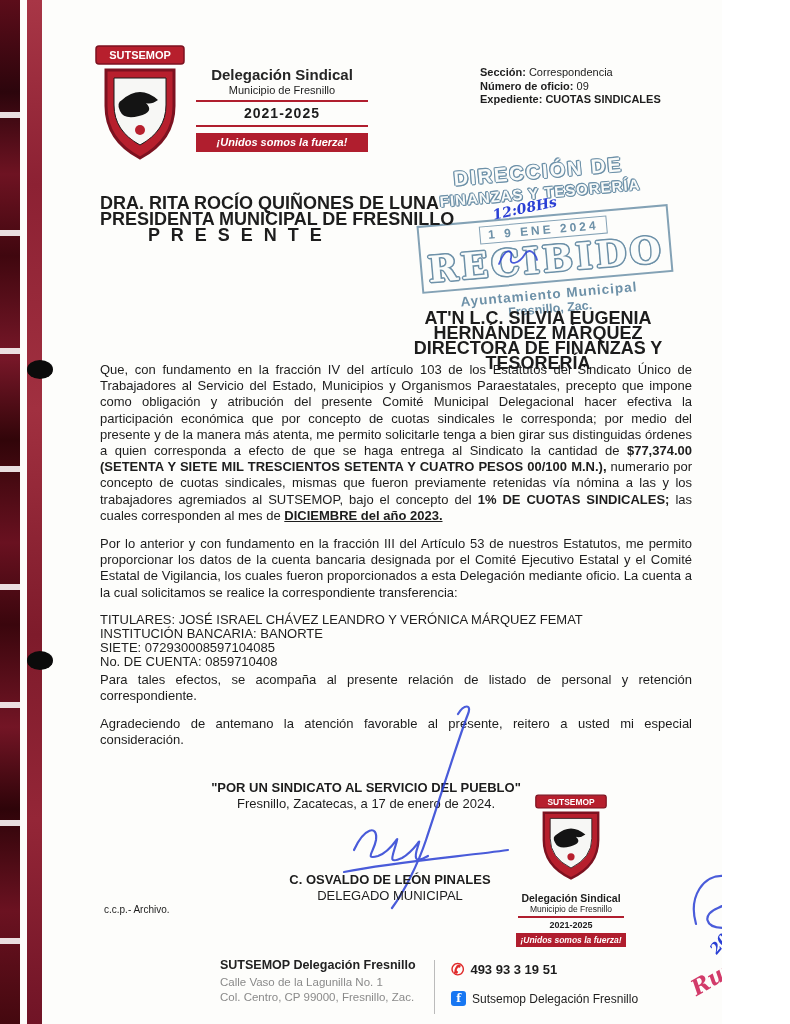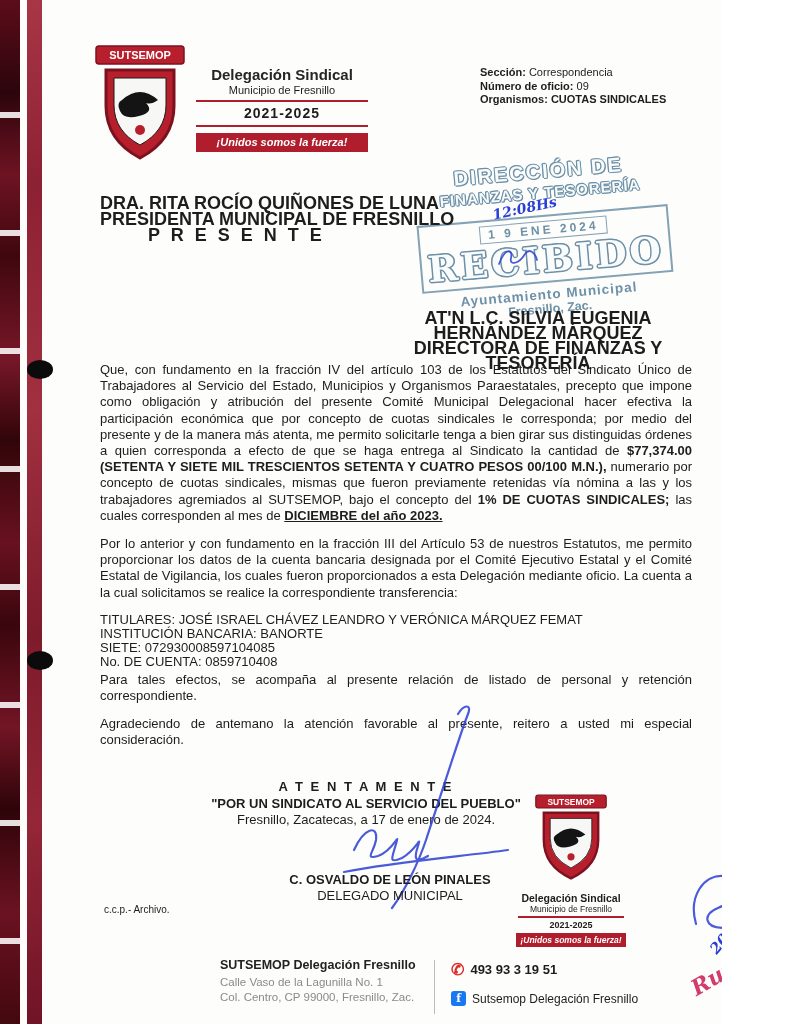--- a/index.html
+++ b/index.html
@@ -163,21 +163,21 @@
   <div class="meta">
     <div>
       <span class="b">Sección:</span>
       <span>Correspondencia</span>
     </div>
     <div>
       <span class="b">Número de oficio:</span>
       <span>09</span>
     </div>
     <div>
-      <span class="b">Organismos:</span>
+      <span class="b">Expediente:</span>
       <span class="b">CUOTAS SINDICALES</span>
     </div>
   </div>
 
   <div class="stamp">
     <div class="stamp-l1 outline">DIRECCIÓN DE</div>
     <div class="stamp-l2 outline">FINANZAS Y TESORERÍA</div>
     <div class="stamp-box">
       <div class="stamp-date">1 9 ENE 2024</div>
       <div class="stamp-recibido">RECIBIDO</div>
@@ -208,21 +208,20 @@
       <div>TITULARES: JOSÉ ISRAEL CHÁVEZ LEANDRO Y VERÓNICA MÁRQUEZ FEMAT</div>
       <div>INSTITUCIÓN BANCARIA: BANORTE</div>
       <div>SIETE: 072930008597104085</div>
       <div>No. DE CUENTA: 0859710408</div>
     </div>
     <p>Para tales efectos, se acompaña al presente relación de listado de personal y retención correspondiente.</p>
     <p>Agradeciendo de antemano la atención favorable al presente, reitero a usted mi especial consideración.</p>
   </div>
 
   <div class="closing">
-    <div class="closing-atent">A T E N T A M E N T E</div>
     <div class="closing-slogan">"POR UN SINDICATO AL SERVICIO DEL PUEBLO"</div>
     <div class="closing-date">Fresnillo, Zacatecas, a 17 de enero de 2024.</div>
   </div>
 
   <svg class="signature-svg" width="190" height="215">
     <g fill="none" stroke="#2a3fd4" stroke-width="2.2" stroke-linecap="round" opacity=".85">
       <path d="M128,14 C 134,4 142,4 138,14 C 130,34 112,92 96,140 C 88,164 74,192 62,208"></path>
       <path d="M24,150 C 34,128 48,124 46,140 C 44,152 34,160 48,156 C 64,150 70,130 66,144 C 62,158 58,164 72,158 C 86,150 92,134 88,146 C 84,158 84,164 98,156"></path>
       <path d="M14,172 C 64,162 136,156 178,150"></path>
     </g>

